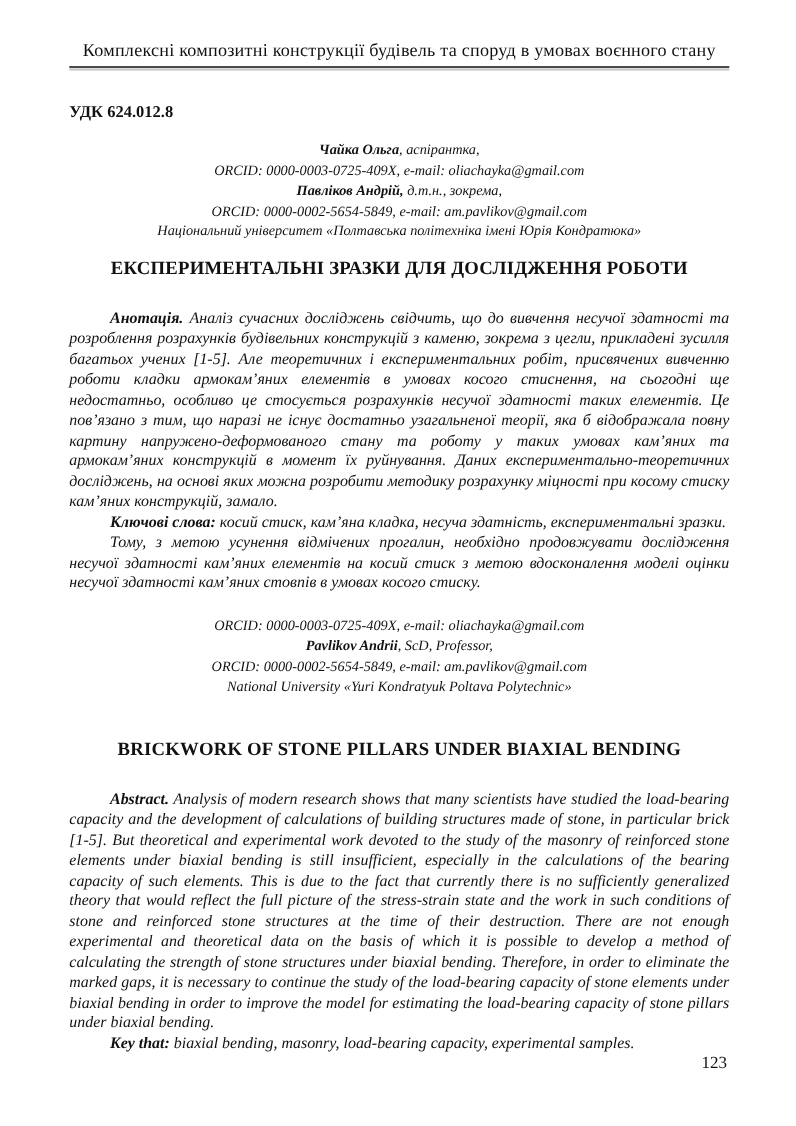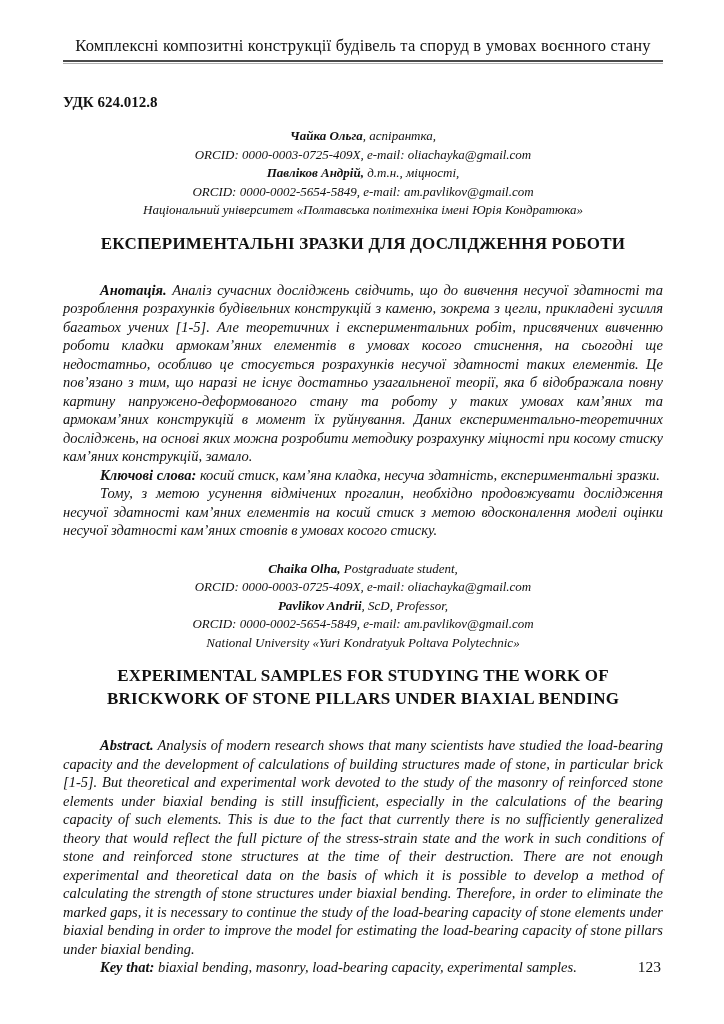--- a/index.html
+++ b/index.html
@@ -71,39 +71,38 @@
 <div class="page-inner">
 
   <div class="running-title">Комплексні композитні конструкції будівель та споруд в умовах воєнного стану</div>
   <div class="header-rule"></div>
 
   <div class="udc">УДК 624.012.8</div>
 
   <div class="authors-block">
     <div><span class="name">Чайка Ольга</span><span>, аспірантка,</span></div>
     <div>ORCID: 0000-0003-0725-409X, e-mail: oliachayka@gmail.com</div>
-    <div><span class="name">Павліков Андрій,</span><span> д.т.н., міцності,</span></div>
+    <div><span class="name">Павліков Андрій,</span><span> д.т.н., зокрема,</span></div>
     <div>ORCID: 0000-0002-5654-5849, e-mail: am.pavlikov@gmail.com</div>
     <div>Національний університет «Полтавська політехніка імені Юрія Кондратюка»</div>
   </div>
 
   <h1 class="article-title"><span>ЕКСПЕРИМЕНТАЛЬНІ ЗРАЗКИ ДЛЯ ДОСЛІДЖЕННЯ РОБОТИ</span><br></h1>
 
   <p class="abs abs-first"><span class="lead">Анотація.</span><span> Аналіз сучасних досліджень свідчить, що до вивчення несучої здатності та розроблення розрахунків будівельних конструкцій з каменю, зокрема з цегли, прикладені зусилля багатьох учених [1-5]. Але теоретичних і експериментальних робіт, присвячених вивченню роботи кладки армокам’яних елементів в умовах косого стиснення, на сьогодні ще недостатньо, особливо це стосується розрахунків несучої здатності таких елементів. Це пов’язано з тим, що наразі не існує достатньо узагальненої теорії, яка б відображала повну картину напружено-деформованого стану та роботу у таких умовах кам’яних та армокам’яних конструкцій в момент їх руйнування. Даних експериментально-теоретичних досліджень, на основі яких можна розробити методику розрахунку міцності при косому стиску кам’яних конструкцій, замало.</span></p>
   <p class="abs"><span class="lead">Ключові слова:</span><span> косий стиск, кам’яна кладка, несуча здатність, експериментальні зразки.</span></p>
   <p class="abs">Тому, з метою усунення відмічених прогалин, необхідно продовжувати дослідження несучої здатності кам’яних елементів на косий стиск з метою вдосконалення моделі оцінки несучої здатності кам’яних стовпів в умовах косого стиску.</p>
 
   <div class="authors-block" style="margin-top:20px;">
-    <div><span class="name">Chaika Olha,</span><span> Postgraduate student,</span></div>
     <div>ORCID: 0000-0003-0725-409X, e-mail: oliachayka@gmail.com</div>
     <div><span class="name">Pavlikov Andrii</span><span>, ScD, Professor,</span></div>
     <div>ORCID: 0000-0002-5654-5849, e-mail: am.pavlikov@gmail.com</div>
     <div>National University «Yuri Kondratyuk Poltava Polytechnic»</div>
   </div>
 
-  <h1 class="article-title"><span>EXPERIMENTAL SAMPLES FOR STUDYING THE WORK OF</span><br><span>BRICKWORK OF STONE PILLARS UNDER BIAXIAL BENDING</span></h1>
+  <h1 class="article-title"><br><span>BRICKWORK OF STONE PILLARS UNDER BIAXIAL BENDING</span></h1>
 
   <p class="abs abs-first"><span class="lead">Abstract.</span><span> Analysis of modern research shows that many scientists have studied the load-bearing capacity and the development of calculations of building structures made of stone, in particular brick [1-5]. But theoretical and experimental work devoted to the study of the masonry of reinforced stone elements under biaxial bending is still insufficient, especially in the calculations of the bearing capacity of such elements. This is due to the fact that currently there is no sufficiently generalized theory that would reflect the full picture of the stress-strain state and the work in such conditions of stone and reinforced stone structures at the time of their destruction. There are not enough experimental and theoretical data on the basis of which it is possible to develop a method of calculating the strength of stone structures under biaxial bending. Therefore, in order to eliminate the marked gaps, it is necessary to continue the study of the load-bearing capacity of stone elements under biaxial bending in order to improve the model for estimating the load-bearing capacity of stone pillars under biaxial bending.</span></p>
   <p class="abs"><span class="lead">Key that:</span><span> biaxial bending, masonry, load-bearing capacity, experimental samples.</span></p>
 
 </div>
 
 <div class="page-number">123</div>
 
 </body></html>

